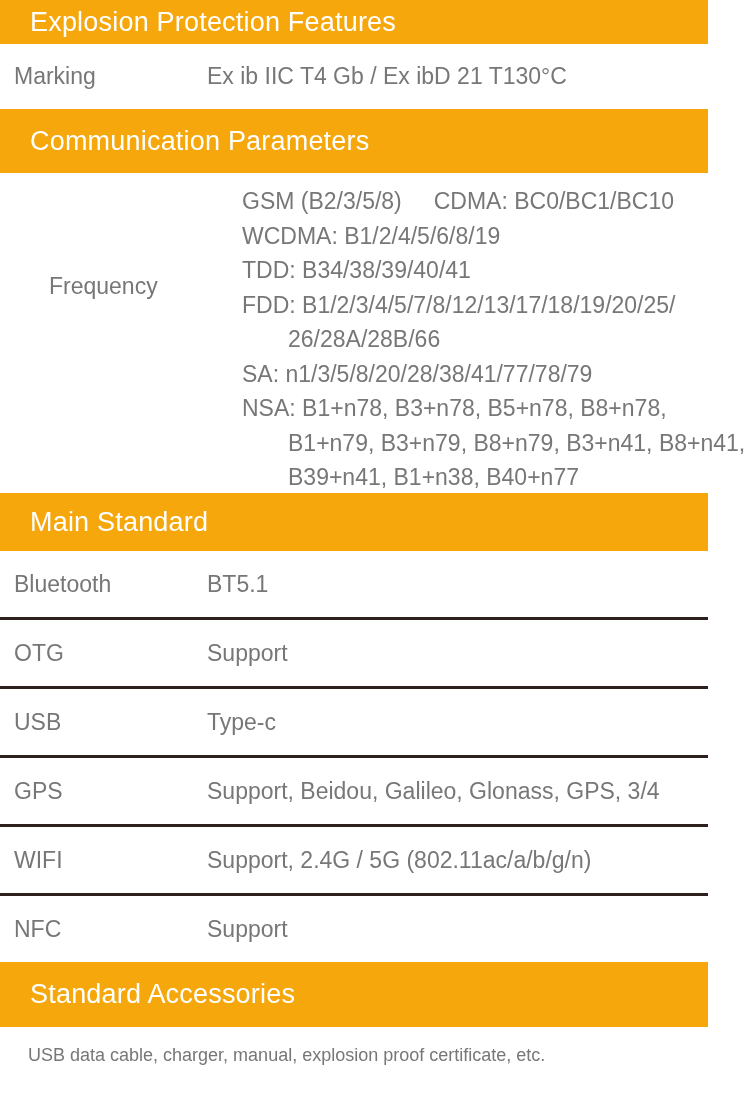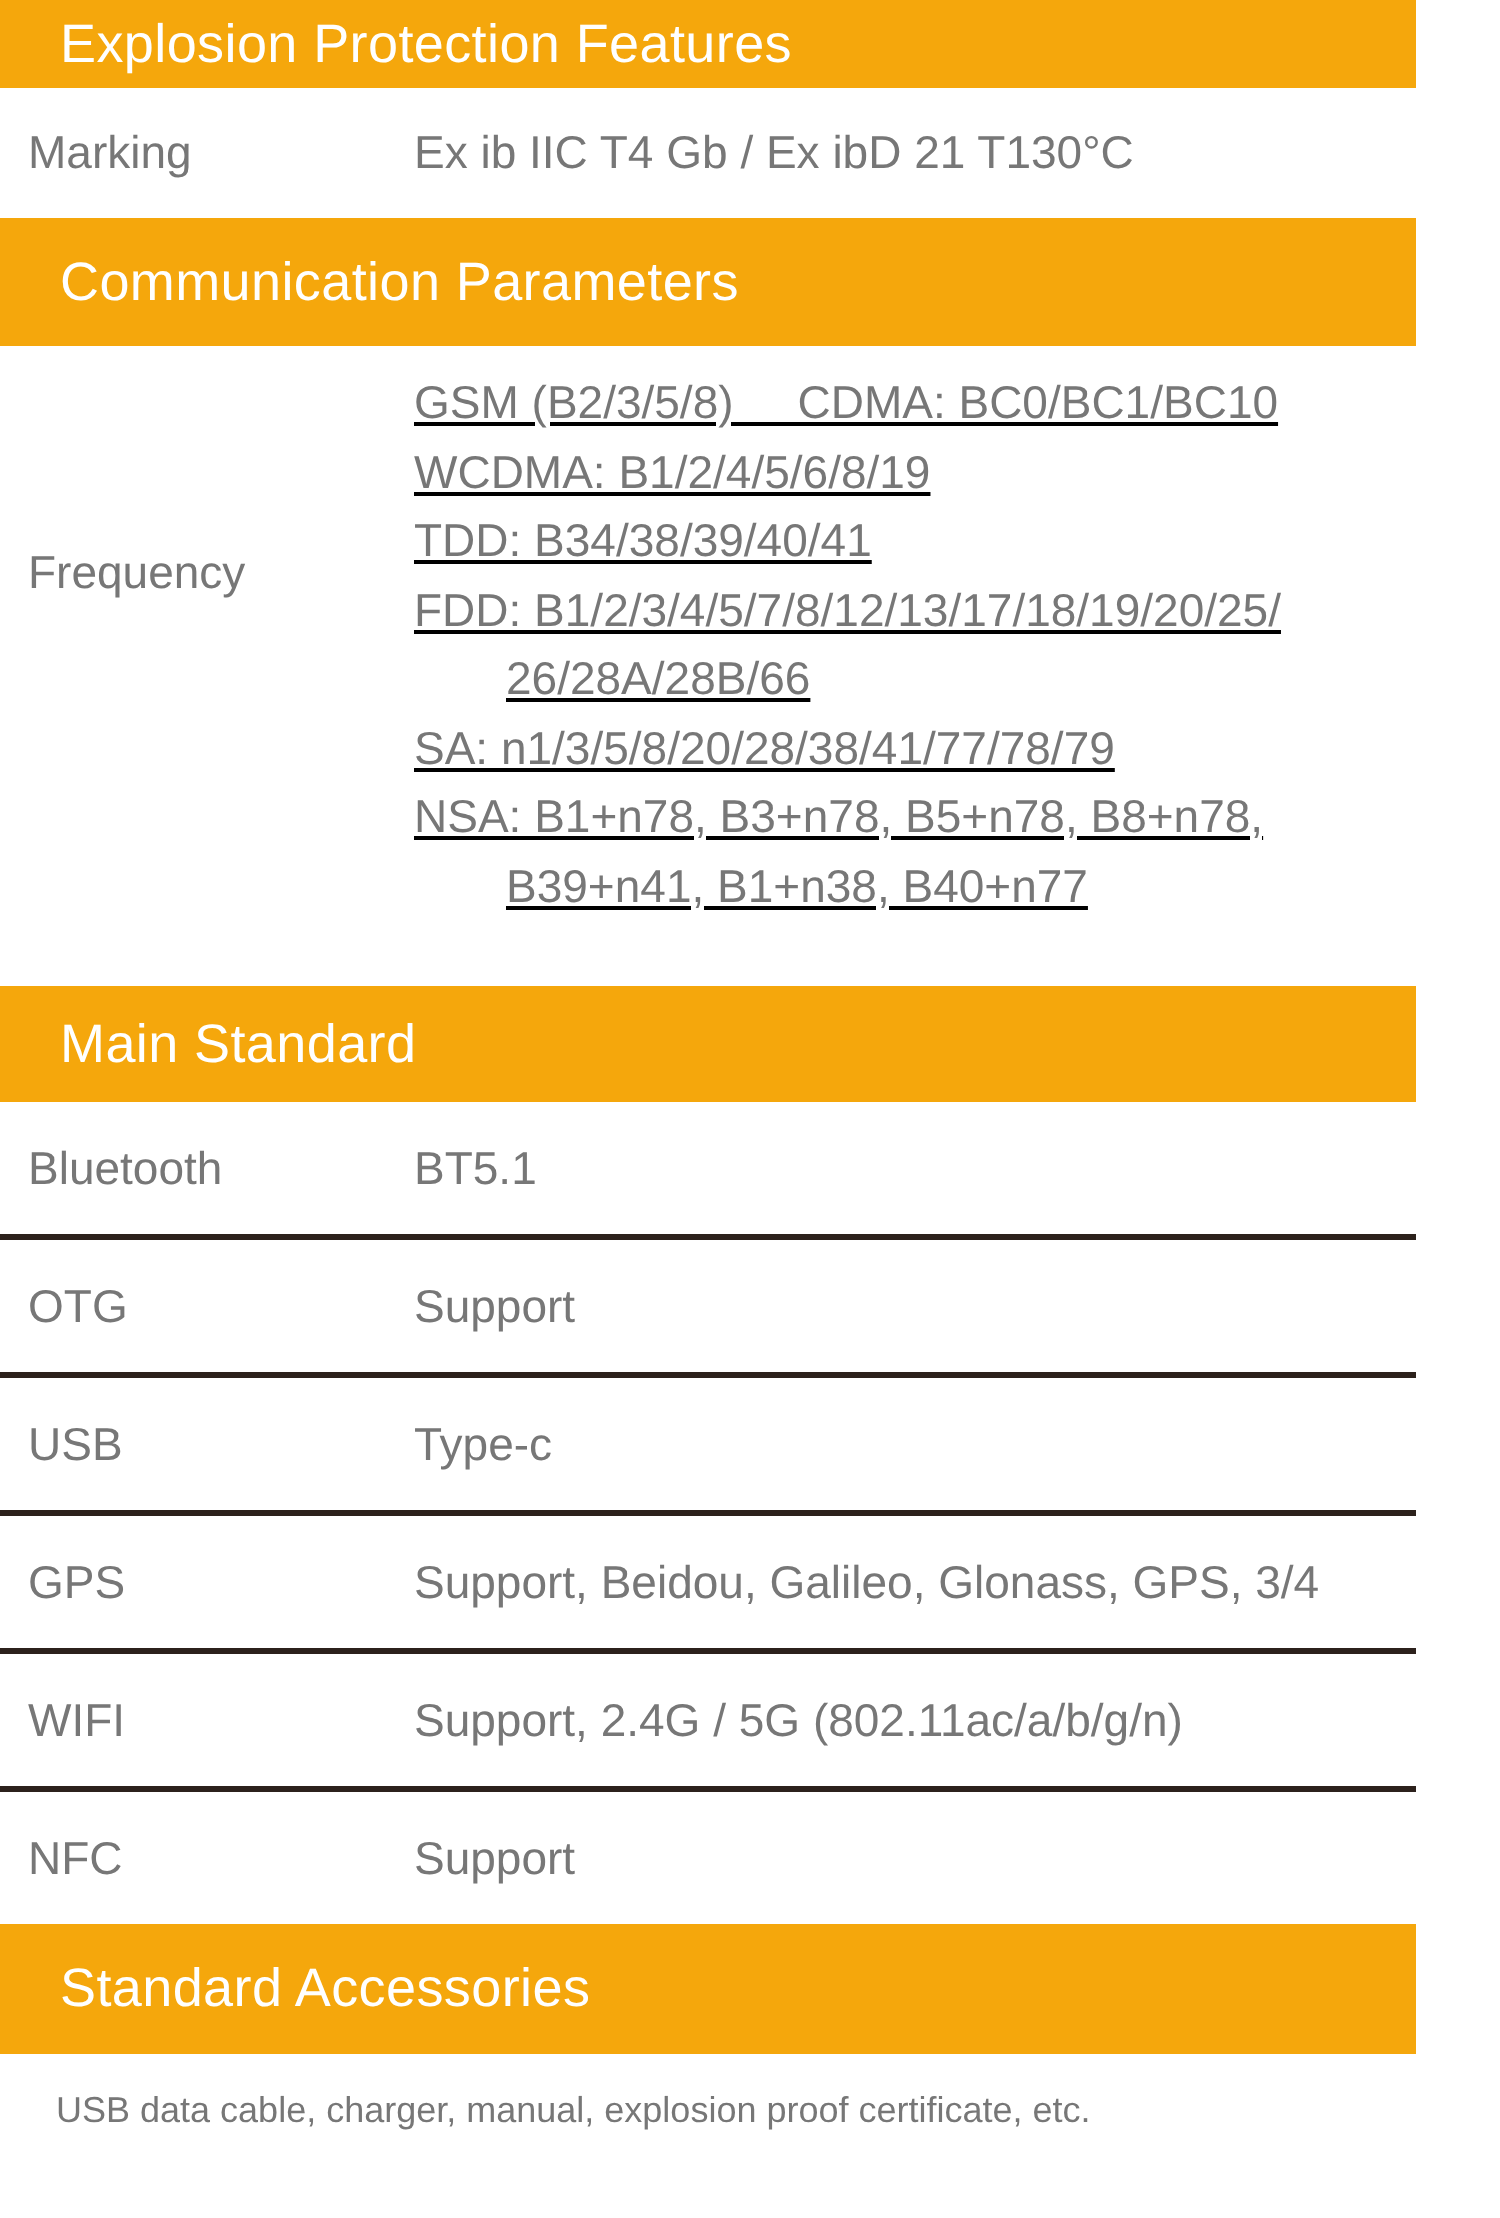--- a/index.html
+++ b/index.html
@@ -57,24 +57,24 @@
   }
 
   
   .freq-row {
     display: flex;
     height: 320px;
     box-sizing: border-box;
   }
   .freq-label {
     padding-top: 100px;
+    margin-left: 35px;
   }
   .freq-lines {
     padding-top: 11px;
-    text-decoration: underline;
   }
   .fline {
     font-size: 23px;
     line-height: 34.5px;
     color: var(--body_text, #777);
     white-space: pre;
   }
   .fline.indent { padding-left: 46px; }
 
   
@@ -113,20 +113,21 @@
   <div class="freq-row">
     <div class="label freq-label">Frequency</div>
     <div class="freq-lines">
       <div class="fline">GSM (B2/3/5/8)     CDMA: BC0/BC1/BC10</div>
       <div class="fline">WCDMA: B1/2/4/5/6/8/19</div>
       <div class="fline">TDD: B34/38/39/40/41</div>
       <div class="fline">FDD: B1/2/3/4/5/7/8/12/13/17/18/19/20/25/</div>
       <div class="fline indent">26/28A/28B/66</div>
       <div class="fline">SA: n1/3/5/8/20/28/38/41/77/78/79</div>
       <div class="fline">NSA: B1+n78, B3+n78, B5+n78, B8+n78,</div>
+      <div class="fline indent">B1+n79, B3+n79, B8+n79, B3+n41, B8+n41,</div>
       <div class="fline indent">B39+n41, B1+n38, B40+n77</div>
     </div>
   </div>
 
   <header class="bar bar-main">
     <span>Main Standard</span>
   </header>
 
   <div class="spec-row h66">
     <div class="label">Bluetooth</div>

